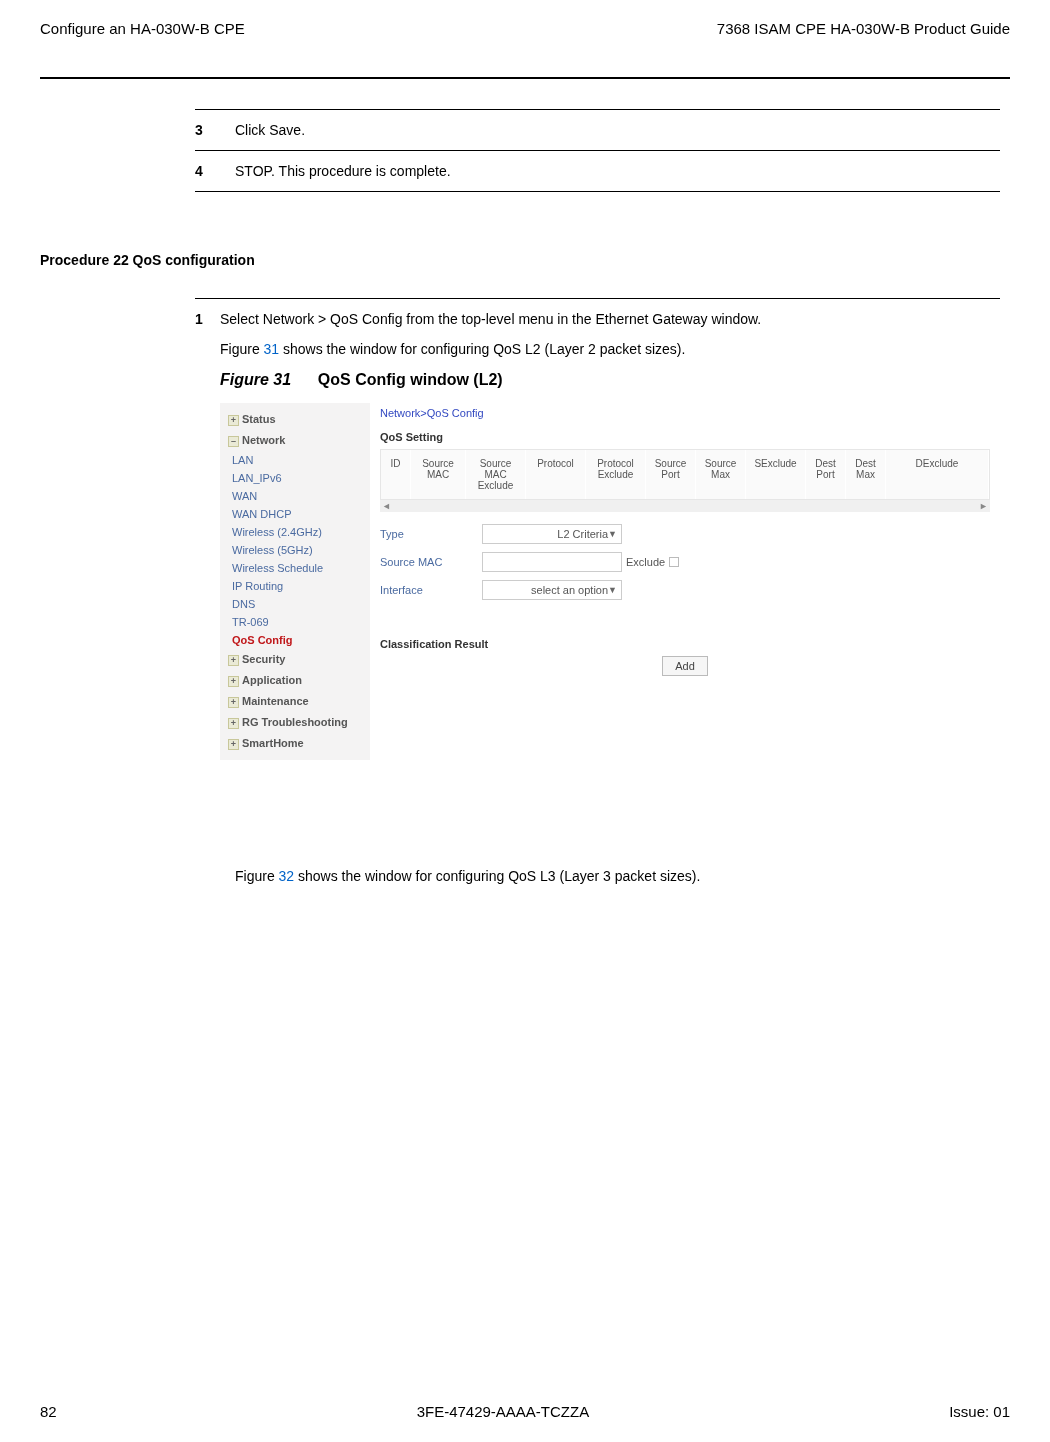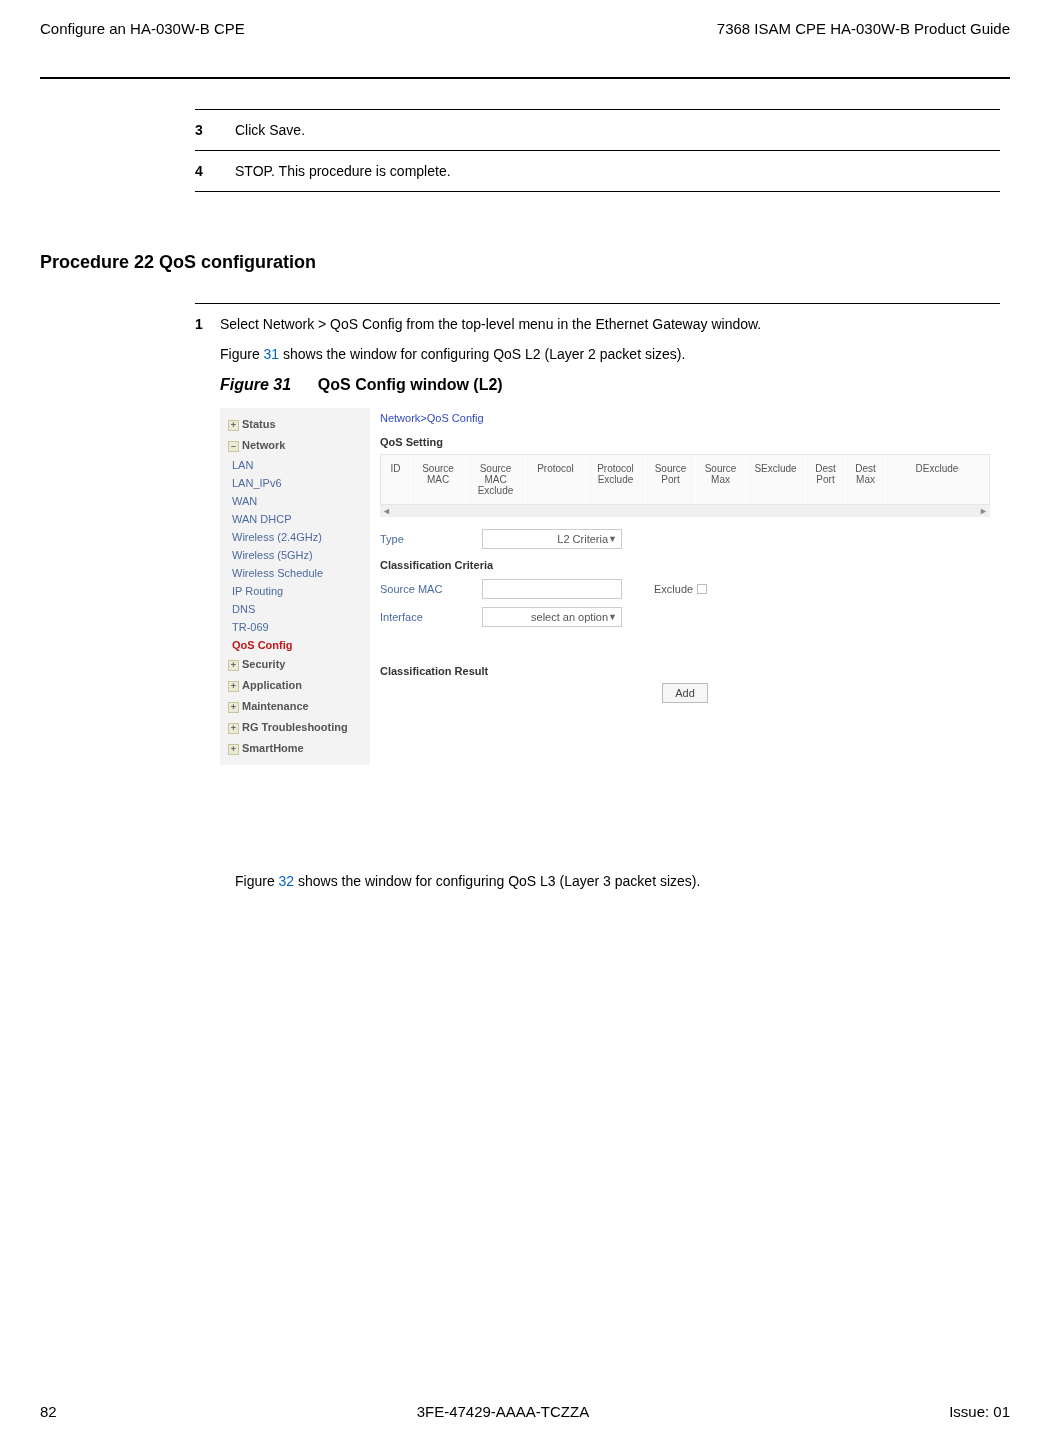--- a/index.html
+++ b/index.html
@@ -38,21 +38,21 @@
     border-bottom: 1px solid #000;
   }
   .step-num {
     font-weight: bold;
     width: 40px;
   }
   .step-text {
     flex: 1;
   }
   .proc-title {
-    font-size: 18px;
+    font-size: 14px;
     font-weight: bold;
     margin: 60px 0 30px 0;
   }
   .step1-block {
     margin-left: 155px;
     margin-right: 10px;
     border-top: 1px solid #000;
   }
   .step1-row {
     display: flex;
@@ -176,21 +176,21 @@
   .form-control .caret { font-size: 9px; color: #666; }
   .section-sub {
     font-weight: bold;
     color: #333;
     margin: 10px 0 6px 0;
     font-size: 11px;
   }
   .exclude-group {
     display: flex;
     align-items: center;
-    margin-left: 32px;
+    margin-left: 4px;
     color: #4a6aa0;
   }
   .exclude-group .box {
     width: 10px; height: 10px;
     border: 1px solid #bbb;
     margin-left: 4px;
   }
   .range {
     font-size: 10px;
     color: #888;
@@ -302,21 +302,20 @@
             </div>
 
             <div class="form-row">
               <div class="form-label">Type</div>
               <div class="form-control">
                 <span>L2 Criteria</span>
                 <span class="caret">▼</span>
               </div>
             </div>
 
-            <div class="section-sub">Classification Criteria</div>
 
             <div class="form-row">
               <div class="form-label">Source MAC</div>
               <div class="form-control"></div>
               <div class="exclude-group">
                 <span>Exclude</span>
                 <span class="box"></span>
               </div>
             </div>
 

